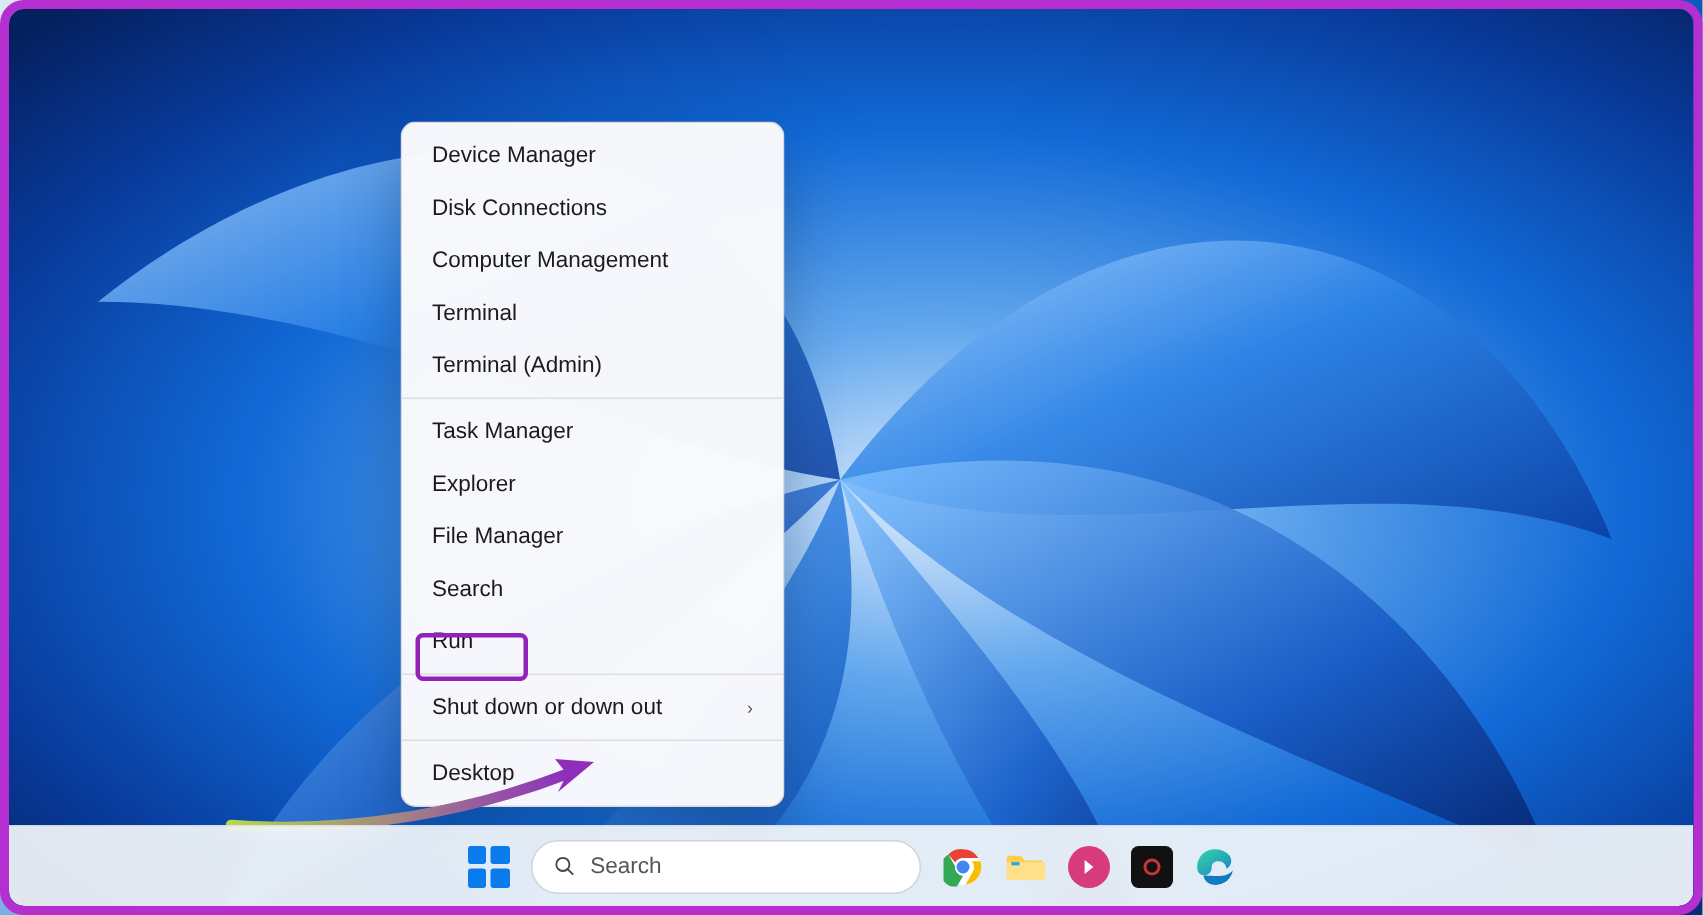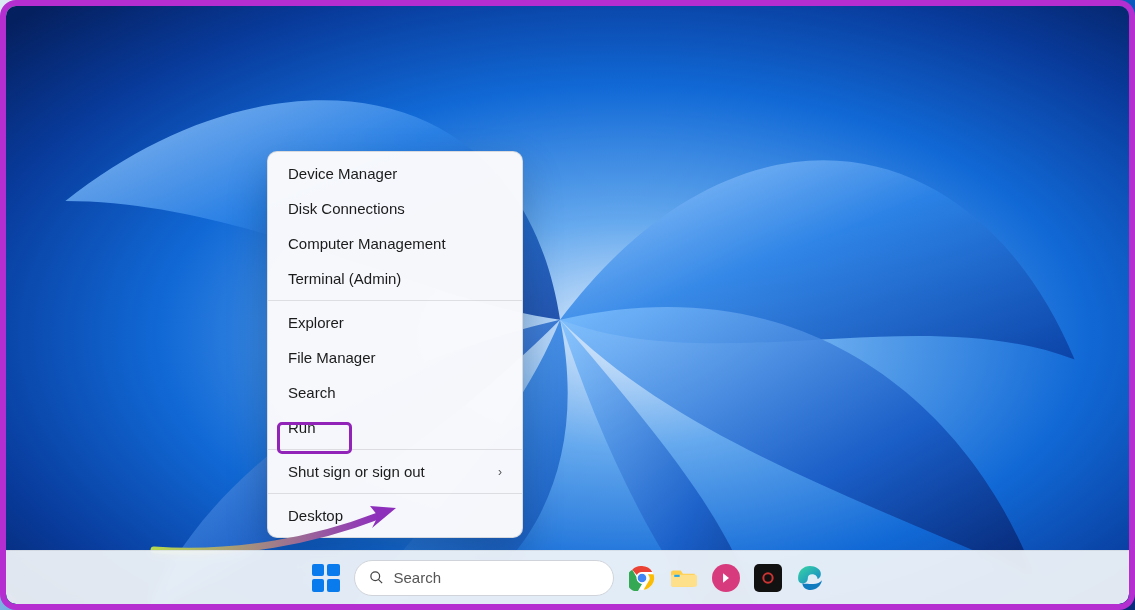--- a/index.html
+++ b/index.html
@@ -110,38 +110,44 @@
     <div class="qm-item">
       <span>Device Manager</span>
     </div>
     <div class="qm-item">
       <span>Disk Connections</span>
     </div>
     <div class="qm-item">
       <span>Computer Management</span>
     </div>
     <div class="qm-item">
+      <span>Terminal</span>
+    </div>
+    <div class="qm-item">
       <span>Terminal (Admin)</span>
     </div>
     <div class="qm-divider"></div>
     <div class="qm-item">
+      <span>Task Manager</span>
+    </div>
+    <div class="qm-item">
       <span>Explorer</span>
     </div>
     <div class="qm-item">
       <span>File Manager</span>
     </div>
     <div class="qm-item">
       <span>Search</span>
     </div>
     <div class="qm-item">
       <span>Run</span>
     </div>
     <div class="qm-divider"></div>
     <div class="qm-item">
-      <span>Shut sign or sign out</span>
+      <span>Shut down or down out</span>
       <span class="qm-chevron">›</span>
     </div>
     <div class="qm-divider"></div>
     <div class="qm-item">
       <span>Desktop</span>
     </div>
   </div>
 
 <div class="highlight-box run-highlight"></div>
 

